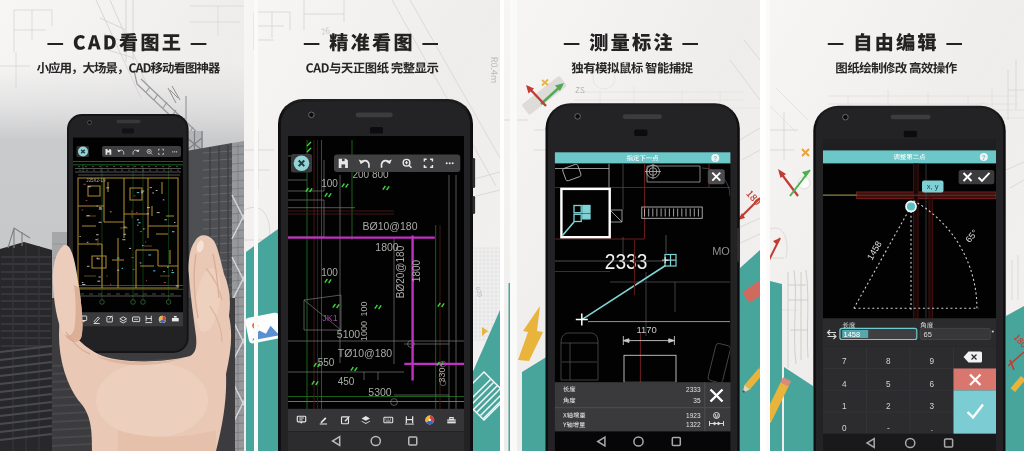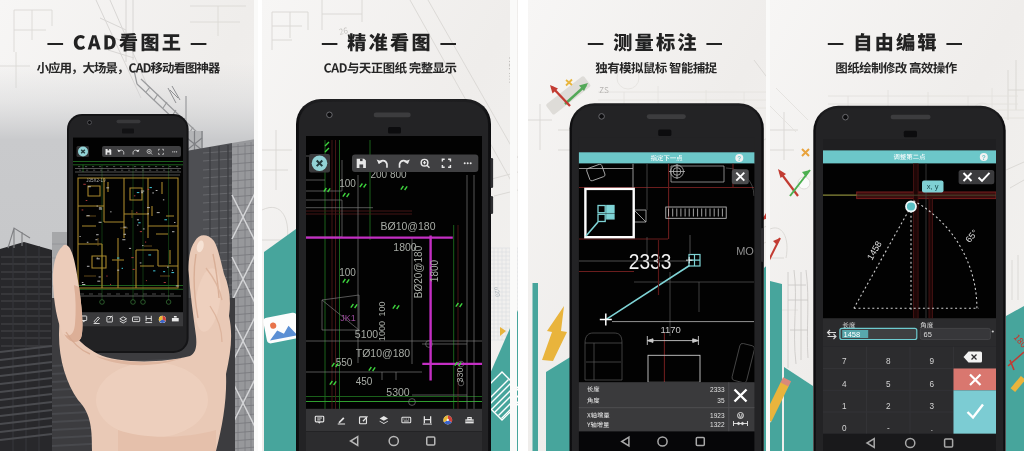--- a/index.html
+++ b/index.html
@@ -397,21 +397,21 @@
           <path d="M206,268 C214,278 220,290 222,300"></path>
           <path d="M210,306 C218,318 222,330 222,342"></path>
         </g>
         <path d="M118,430 C140,438 180,440 216,430 L216,451 L118,451 Z" fill="#e5c0ab"></path>
       </g>
 <path d="M47.4 45H63.1V42.9H47.4Z M80.5 49.8C82.4 49.8 84 49.1 85.2 47.7L83.4 45.5C82.7 46.2 81.8 46.8 80.7 46.8C78.7 46.8 77.4 45.2 77.4 42.3C77.4 39.5 78.9 37.9 80.7 37.9C81.7 37.9 82.5 38.3 83.2 39L85 36.8C84 35.8 82.5 34.9 80.7 34.9C77 34.9 73.8 37.7 73.8 42.4C73.8 47.3 76.9 49.8 80.5 49.8Z M87.7 49.5H91.2L92 46.2H96.2L97.1 49.5H100.7L96.2 35.2H92.1ZM92.7 43.6 93 42.4C93.3 40.9 93.7 39.3 94.1 37.8H94.2C94.5 39.2 94.9 40.9 95.3 42.4L95.6 43.6Z M104.4 49.5H108.7C112.9 49.5 115.7 47.3 115.7 42.3C115.7 37.3 112.9 35.2 108.5 35.2H104.4ZM107.8 46.7V37.9H108.3C110.6 37.9 112.2 38.9 112.2 42.3C112.2 45.7 110.6 46.7 108.3 46.7Z M126.4 45.9H132.6V46.4H126.4ZM126.4 44.2V43.6H132.6V44.2ZM126.4 48.1H132.6V48.7H126.4ZM134.5 33.1C131.2 33.6 125.8 33.8 121.1 33.8C121.3 34.3 121.5 35.2 121.6 35.8C123 35.8 124.5 35.8 126 35.8L125.8 36.3H121.2V38.4H125.1L124.9 38.9H119.9V41.1H123.8C122.7 42.8 121.2 44.3 119.3 45.3C119.8 45.8 120.6 46.9 121 47.5C122 46.9 122.9 46.2 123.7 45.4V51.4H126.4V50.7H132.6V51.4H135.4V41.6H126.7L127 41.1H137.1V38.9H128L128.2 38.4H136.1V36.3H128.8L129 35.7C131.6 35.6 134 35.4 136.1 35.1Z M141.6 33.8V51.3H144.3V50.7H155.5V51.3H158.3V33.8ZM145.4 47C147.4 47.2 149.9 47.7 151.8 48.3H144.3V43.1C144.6 43.6 144.8 44.1 145 44.5C145.8 44.3 146.7 44.1 147.5 43.8L147 44.5C148.7 44.8 150.8 45.5 151.9 46.1L153.1 44.4C152.1 44 150.5 43.5 149.1 43.2L150 42.7C151.5 43.4 153 43.9 154.6 44.3C154.8 43.9 155.2 43.3 155.5 42.9V48.3H153.6L154.5 46.8C152.4 46.1 149.2 45.4 146.6 45.2ZM144.3 39.3V36.3H147.8C147 37.4 145.6 38.5 144.3 39.3ZM144.3 39.7C144.8 40.1 145.5 40.7 145.8 41.1L146.6 40.5C146.9 40.8 147.3 41 147.6 41.3C146.5 41.6 145.4 42 144.3 42.2ZM149 36.3H155.5V42.1C154.5 41.9 153.4 41.6 152.4 41.3C153.7 40.4 154.7 39.4 155.5 38.3L153.9 37.4L153.6 37.5H149.8L150.3 36.7ZM149.9 40.3C149.4 40 149 39.7 148.6 39.5H151.3C150.9 39.7 150.4 40 149.9 40.3Z M162.6 47.8V50.5H180.2V47.8H172.8V43.4H178.4V40.7H172.8V36.9H179.2V34.2H163.5V36.9H169.9V40.7H164.4V43.4H169.9V47.8Z M190.7 45H206.4V42.9H190.7Z" fill="#222222"></path>
       <path d="M42.1 62.1V71.7C42.1 72 42 72.1 41.7 72.1C41.4 72.1 40.5 72.1 39.7 72.1C39.9 72.5 40.2 73.2 40.3 73.6C41.5 73.6 42.3 73.6 42.9 73.3C43.5 73.1 43.7 72.7 43.7 71.7V62.1ZM45 65.4C46 67.2 47 69.6 47.2 71.1L48.9 70.4C48.5 68.9 47.5 66.6 46.5 64.8ZM38.8 65C38.6 66.6 37.9 68.8 36.9 70C37.3 70.2 38 70.6 38.4 70.8C39.4 69.4 40.1 67.1 40.5 65.3Z M51.3 66.4C51.8 67.8 52.4 69.6 52.6 70.7L54 70.1C53.7 69 53.2 67.3 52.6 65.9ZM53.8 65.7C54.2 67 54.6 68.8 54.8 69.9L56.2 69.5C56 68.4 55.6 66.7 55.1 65.3ZM53.7 62.2C53.9 62.5 54.1 63 54.2 63.4H49.4V66.7C49.4 68.5 49.4 71.1 48.4 72.9C48.8 73 49.5 73.5 49.8 73.7C50.8 71.8 51 68.7 51 66.7V64.8H59.9V63.4H55.9C55.7 62.9 55.5 62.3 55.2 61.8ZM50.8 71.7V73.1H60V71.7H57C58.1 69.9 59 67.8 59.6 65.8L58 65.3C57.5 67.4 56.6 69.9 55.4 71.7Z M61.3 62.8V67.2C61.3 69 61.2 71.2 59.9 72.7C60.2 72.9 60.8 73.4 61 73.7C61.9 72.7 62.4 71.3 62.6 70H65.2V73.5H66.7V70H69.3V71.8C69.3 72.1 69.2 72.1 69 72.1C68.7 72.1 67.9 72.2 67.2 72.1C67.4 72.5 67.6 73.1 67.7 73.5C68.8 73.6 69.6 73.5 70.1 73.3C70.6 73.1 70.8 72.6 70.8 71.9V62.8ZM62.8 64.2H65.2V65.7H62.8ZM69.3 64.2V65.7H66.7V64.2ZM62.8 67H65.2V68.6H62.8C62.8 68.1 62.8 67.7 62.8 67.3ZM69.3 67V68.6H66.7V67Z M73.5 74.2C75 73.8 75.9 72.6 75.9 71.2C75.9 70.2 75.4 69.5 74.6 69.5C73.9 69.5 73.3 69.9 73.3 70.6C73.3 71.3 73.9 71.7 74.5 71.7L74.7 71.7C74.6 72.4 74 72.9 73.1 73.2Z M87.9 62C87.9 63 87.9 64.1 87.7 65.3H83.2V66.8H87.5C87 69 85.8 71 83 72.3C83.4 72.6 83.9 73.2 84.1 73.6C86.7 72.3 88.1 70.4 88.8 68.3C89.7 70.7 91.2 72.5 93.4 73.6C93.7 73.1 94.1 72.5 94.5 72.2C92.2 71.2 90.7 69.3 89.9 66.8H94.2V65.3H89.3C89.5 64.1 89.5 63 89.5 62Z M99.2 67.4C99.3 67.3 99.8 67.2 100.3 67.2H100.4C100 68.3 99.4 69.3 98.5 69.9L98.4 69.2L97.2 69.6V66.3H98.5V64.9H97.2V62.1H95.8V64.9H94.5V66.3H95.8V70.1C95.3 70.3 94.7 70.5 94.3 70.6L94.8 72.2C95.9 71.7 97.4 71.1 98.7 70.6L98.6 70.4C98.9 70.6 99.2 70.8 99.3 70.9C100.4 70.1 101.3 68.8 101.8 67.2H102.5C101.9 69.6 100.7 71.6 98.8 72.7C99.2 72.9 99.7 73.3 100 73.5C101.8 72.2 103.1 70 103.9 67.2H104.3C104.1 70.4 103.9 71.7 103.6 72C103.5 72.2 103.4 72.2 103.2 72.2C102.9 72.2 102.5 72.2 102 72.2C102.3 72.5 102.4 73.1 102.4 73.6C103 73.6 103.5 73.6 103.9 73.5C104.3 73.4 104.6 73.3 104.9 72.9C105.3 72.4 105.6 70.8 105.8 66.5C105.9 66.3 105.9 65.9 105.9 65.9H101.6C102.7 65.1 103.8 64.2 104.9 63.2L103.8 62.4L103.5 62.5H98.6V63.9H101.9C101.1 64.7 100.2 65.2 99.9 65.4C99.4 65.7 99 66 98.6 66.1C98.8 66.4 99.1 67.1 99.2 67.4Z M108.8 64.6H114.4V65.2H108.8ZM108.8 63.3H114.4V63.8H108.8ZM109.1 69.2H114.2V69.9H109.1ZM113 71.9C114 72.3 115.5 73 116.1 73.5L117.2 72.5C116.4 72.1 115 71.5 113.9 71.1ZM108.8 71.1C108.1 71.6 106.9 72.1 105.8 72.4C106.1 72.6 106.7 73.2 106.9 73.5C108 73 109.3 72.3 110.2 71.6ZM110.6 66.3 110.9 66.6H106.1V67.8H117.1V66.6H112.4C112.4 66.4 112.2 66.3 112.1 66.1H115.9V62.3H107.4V66.1H111.2ZM107.7 68.2V71H110.9V72.3C110.9 72.4 110.9 72.5 110.7 72.5C110.5 72.5 109.9 72.5 109.4 72.5C109.5 72.8 109.7 73.2 109.8 73.6C110.7 73.6 111.3 73.6 111.8 73.4C112.3 73.3 112.4 73 112.4 72.3V71H115.7V68.2Z M119.3 74.2C120.9 73.8 121.8 72.6 121.8 71.2C121.8 70.2 121.3 69.5 120.4 69.5C119.8 69.5 119.2 69.9 119.2 70.6C119.2 71.3 119.8 71.7 120.4 71.7L120.5 71.7C120.5 72.4 119.9 72.9 118.9 73.2Z M133.3 72.7C134.5 72.7 135.4 72.2 136.2 71.3L135.2 70.2C134.7 70.7 134.1 71.1 133.3 71.1C131.9 71.1 131 69.9 131 67.9C131 65.9 132 64.7 133.4 64.7C134.1 64.7 134.6 65 135.1 65.5L136 64.3C135.4 63.7 134.5 63.2 133.3 63.2C131 63.2 129.1 64.9 129.1 67.9C129.1 71 131 72.7 133.3 72.7Z M135.6 72.5H137.4L138.1 70.1H141L141.7 72.5H143.6L140.7 63.3H138.5ZM138.5 68.7 138.7 67.7C139 66.8 139.3 65.7 139.5 64.7H139.6C139.8 65.7 140.1 66.8 140.4 67.7L140.6 68.7Z M143.7 72.5H146.4C149.1 72.5 150.8 71 150.8 67.9C150.8 64.8 149.1 63.3 146.3 63.3H143.7ZM145.6 71V64.8H146.1C147.9 64.8 148.9 65.6 148.9 67.9C148.9 70.1 147.9 71 146.1 71Z M154.7 62C153.8 62.4 152.4 62.8 151.1 63C151.3 63.3 151.5 63.9 151.5 64.2L152.7 64V65.5H151V66.9H152.3C152 68.1 151.4 69.4 150.8 70.2C151 70.6 151.3 71.2 151.5 71.6C151.9 71 152.4 69.9 152.7 68.9V73.6H154.1V68.6C154.4 69.1 154.7 69.6 154.8 70L155.6 68.8C155.4 68.5 154.4 67.4 154.1 67.1V66.9H155.5V65.5H154.1V63.7C154.6 63.6 155.1 63.4 155.6 63.2ZM157.4 70.3C157.8 70.5 158.2 70.8 158.5 71.1C157.5 71.8 156.3 72.2 155.1 72.5C155.3 72.8 155.7 73.3 155.8 73.7C159 72.9 161.5 71.2 162.6 68L161.6 67.6L161.4 67.6H159.9C160.1 67.4 160.3 67.1 160.4 66.8L159.4 66.6C160.5 65.9 161.5 64.8 162.1 63.5L161.1 63L160.8 63.1H159.1C159.4 62.8 159.6 62.6 159.8 62.3L158.3 62C157.7 62.8 156.6 63.8 155.1 64.5C155.4 64.7 155.9 65.2 156.1 65.5C156.8 65.2 157.4 64.8 157.9 64.3H160C159.7 64.7 159.3 65 158.9 65.3C158.6 65.1 158.2 64.9 157.9 64.7L156.8 65.4C157.1 65.6 157.4 65.8 157.7 66.1C157 66.4 156.1 66.7 155.3 66.9C155.5 67.2 155.9 67.7 156 68.1C156.9 67.8 157.8 67.5 158.6 67C158 68 156.9 69 155.3 69.6C155.6 69.9 156 70.4 156.2 70.7C157.3 70.2 158.1 69.5 158.8 68.9H160.7C160.4 69.4 160 69.8 159.6 70.3C159.2 70 158.9 69.8 158.5 69.6Z M163 62.9V64.2H167.9V62.9ZM163.1 72.3 163.1 72.2V72.3C163.5 72 164 71.9 167.1 71L167.3 71.6L168.4 71.3C168.2 71.7 167.9 72.1 167.5 72.5C167.9 72.7 168.4 73.2 168.6 73.6C170.4 71.8 170.9 69.2 171.1 66.1H172.3C172.2 70 172.1 71.5 171.8 71.8C171.7 72 171.6 72 171.4 72C171.1 72 170.6 72 170 72C170.2 72.4 170.4 73 170.4 73.4C171.1 73.5 171.7 73.5 172.1 73.4C172.5 73.3 172.8 73.2 173.1 72.8C173.6 72.2 173.7 70.4 173.8 65.3C173.8 65.1 173.8 64.7 173.8 64.7H171.1L171.1 62.2H169.7L169.7 64.7H168.3V66.1H169.6C169.5 68.1 169.3 69.8 168.5 71.1C168.3 70.3 167.8 69 167.4 67.9L166.2 68.3C166.4 68.7 166.6 69.3 166.7 69.8L164.6 70.3C165 69.3 165.4 68.2 165.7 67.2H168.1V65.8H162.6V67.2H164.1C163.9 68.5 163.4 69.7 163.3 70.1C163.1 70.6 162.9 70.9 162.7 70.9C162.8 71.3 163.1 72 163.1 72.3Z M178 70H182.5V70.6H178ZM178 69.1V68.6H182.5V69.1ZM178 71.5H182.5V72.1H178ZM183.6 62C181.5 62.4 177.9 62.5 174.9 62.5C175 62.8 175.1 63.3 175.2 63.6C176.1 63.6 177.2 63.6 178.2 63.6L178.1 64.1H175V65.2H177.7L177.4 65.8H174.2V66.9H176.8C176.1 68.1 175.1 69.2 173.8 69.9C174.1 70.1 174.5 70.7 174.7 71C175.4 70.6 176.1 70.1 176.6 69.5V73.6H178V73.2H182.5V73.6H184V67.5H178.2L178.5 66.9H185.2V65.8H179.1L179.3 65.2H184.5V64.1H179.7L179.8 63.5C181.5 63.4 183.2 63.3 184.5 63.1Z M185.8 62.4V73.6H187.3V73.2H195V73.6H196.5V62.4ZM188.3 70.8C189.9 71 192 71.4 193.2 71.9H187.3V68.2C187.5 68.5 187.7 68.9 187.8 69.2C188.5 69 189.2 68.8 189.9 68.5L189.4 69.2C190.4 69.4 191.7 69.8 192.5 70.2L193.1 69.3C192.4 69 191.2 68.6 190.2 68.4C190.6 68.2 190.9 68.1 191.2 67.9C192.2 68.4 193.2 68.8 194.3 69C194.5 68.7 194.7 68.4 195 68.1V71.9H193.4L194 70.9C192.7 70.4 190.6 70 188.9 69.8ZM190 63.8C189.4 64.7 188.3 65.6 187.3 66.1C187.6 66.3 188.1 66.8 188.3 67C188.5 66.9 188.8 66.7 189.1 66.5C189.3 66.7 189.6 66.9 189.9 67.2C189.1 67.5 188.2 67.8 187.3 67.9V63.8ZM190.1 63.8H195V67.9C194.1 67.7 193.3 67.5 192.5 67.2C193.3 66.6 194 65.9 194.6 65.2L193.7 64.7L193.5 64.7H190.8C190.9 64.5 191.1 64.3 191.2 64.2ZM191.2 66.6C190.7 66.4 190.3 66.1 190 65.8H192.4C192 66.1 191.6 66.4 191.2 66.6Z M202.9 67.6H204V68.8H202.9ZM202.9 66.3V65.1H204V66.3ZM206.6 67.6V68.8H205.5V67.6ZM206.6 66.3H205.5V65.1H206.6ZM204 62V63.7H201.6V70.7H202.9V70.1H204V73.6H205.5V70.1H206.6V70.5H208V63.7H205.5V62ZM198.1 62.6C198.4 63 198.8 63.6 199 64H196.9V65.4H199.6C198.9 66.7 197.8 67.9 196.6 68.6C196.8 68.9 197.1 69.7 197.2 70.1C197.6 69.8 198 69.5 198.5 69V73.6H199.8V68.7C200.2 69.2 200.5 69.6 200.7 70L201.5 68.7C201.3 68.5 200.5 67.6 200 67.2C200.5 66.4 201 65.5 201.3 64.6L200.6 64L200.4 64H199.4L200.3 63.5C200.1 63.1 199.6 62.4 199.3 61.9Z M210.7 63.7H212.1V64.8H210.7ZM215.9 63.7H217.4V64.8H215.9ZM215.4 66.5C215.8 66.7 216.3 66.9 216.7 67.2H213.9C214.1 66.8 214.3 66.5 214.4 66.2L213.5 66V62.5H209.4V66.1H212.9C212.7 66.4 212.5 66.8 212.2 67.2H208.5V68.4H210.9C210.2 69 209.3 69.5 208.1 69.9C208.4 70.2 208.8 70.8 208.9 71.1L209.4 70.9V73.6H210.7V73.3H212.1V73.5H213.5V69.7H211.5C212 69.3 212.5 68.9 212.9 68.4H215C215.4 68.9 215.8 69.3 216.3 69.7H214.6V73.6H216V73.3H217.4V73.5H218.9V71L219.2 71.2C219.4 70.8 219.8 70.2 220.1 70C218.9 69.7 217.7 69.1 216.8 68.4H219.7V67.2H217.6L218 66.8C217.7 66.5 217.3 66.3 216.8 66.1H218.9V62.5H214.6V66.1H215.9ZM210.7 72V71H212.1V72ZM216 72V71H217.4V72Z" fill="#262626"></path>
 </svg>
   </div>
 
-<div class="panel" style="left:262px">
+<div class="panel" style="left:244px">
 <svg width="256" height="451" viewBox="0 0 256 451">
 
 <rect x="0" y="0" width="256" height="451" fill="url(#paperg)"></rect>
 <g stroke="#d9d7d4" stroke-width="0.9" fill="none">
         <path d="M148,0 L252,186 M166,0 L256,158"></path>
         <path d="M10,12 H46 M10,26 H40 M10,12 V50 M28,12 V38 M46,12 V30 M10,40 H30"></path>
         <path d="M60,0 V30 M60,14 H100 M100,0 V22"></path>
         <path d="M0,150 H30 M14,130 V190 M0,170 H26"></path>
         <path d="M0,210 C20,200 30,220 24,248 M0,240 H20"></path>
         <path d="M226,180 L256,172 M232,196 L256,190"></path>
@@ -622,21 +622,21 @@
         <circle cx="131.75" cy="441" r="4.6"></circle>
         <rect x="164.75" y="437" width="8" height="8" rx="1"></rect>
       </g>
       <rect x="228.5" y="158" width="2.6" height="30" rx="1.3" fill="#2e2e31"></rect>
       <rect x="228.5" y="196" width="2.6" height="18" rx="1.3" fill="#2e2e31"></rect>
 <path d="M59.8 45H75.4V42.9H59.8Z M96.7 33.1V34.4H93.1V34.6L91 34.1C90.9 35 90.7 36 90.5 37V33.2H88.1V36.8C87.9 35.9 87.7 35 87.4 34.3L85.6 34.7C86.1 36.1 86.4 38 86.4 39.2L88.1 38.7V39.5H85.8V42.1H87.7C87.1 43.6 86.3 45.4 85.4 46.5C85.8 47.3 86.4 48.5 86.6 49.4C87.2 48.6 87.6 47.6 88.1 46.5V51.2H90.5V45.4C90.9 46.1 91.2 46.9 91.4 47.4L93.2 45.3C92.8 44.8 91.1 42.6 90.6 42.1L90.5 42.2V42.1H92.2V39.5H90.5V38.7L91.8 39.1C92.2 37.9 92.7 36.2 93.1 34.6V36.3H96.7V36.9H93.6V38.7H96.7V39.3H92.6V41.2H103.8V39.3H99.3V38.7H102.9V36.9H99.3V36.3H103.3V34.4H99.3V33.1ZM100.2 43.7V44.4H96.1V43.7ZM93.5 41.8V51.4H96.1V48.5H100.2V48.9C100.2 49.1 100.1 49.2 99.8 49.2C99.6 49.2 98.8 49.2 98.2 49.1C98.5 49.7 98.8 50.7 98.9 51.3C100.1 51.3 101.1 51.3 101.8 51C102.6 50.6 102.8 50 102.8 48.9V41.8ZM96.1 46.1H100.2V46.8H96.1Z M107.4 36.1C108.6 36.9 110.1 38.1 110.8 38.9L112.6 36.7C111.9 35.9 110.3 34.8 109.1 34.1ZM107 48.2 109.3 50.1C110.5 48.3 111.6 46.4 112.6 44.6L110.6 42.7C109.4 44.8 108 46.9 107 48.2ZM118.8 42.8V44.2H116.5V42.8ZM115.4 33.1C114.5 35.8 112.8 38.5 111 40.2C111.6 40.7 112.6 41.9 113 42.5C113.3 42.2 113.6 41.9 113.8 41.5V51.3H116.5V50.6H125.3V48H121.5V46.6H124.4V44.2H121.5V42.8H124.4V40.4H121.5V39.2H125V36.7H122C122.5 35.8 122.9 34.9 123.3 33.9L120.4 33.2C120.1 34.3 119.7 35.6 119.3 36.7H116.9C117.4 35.8 117.8 34.8 118.2 33.9ZM118.8 40.4H116.5V39.2H118.8ZM118.8 46.6V48H116.5V46.6Z M135.5 45.9H141.6V46.4H135.5ZM135.5 44.2V43.6H141.6V44.2ZM135.5 48.1H141.6V48.7H135.5ZM143.6 33.1C140.2 33.6 134.9 33.8 130.1 33.8C130.4 34.3 130.6 35.2 130.6 35.8C132.1 35.8 133.5 35.8 135 35.8L134.9 36.3H130.3V38.4H134.2L134 38.9H129V41.1H132.8C131.7 42.8 130.3 44.3 128.3 45.3C128.9 45.8 129.7 46.9 130.1 47.5C131.1 46.9 132 46.2 132.8 45.4V51.4H135.5V50.7H141.6V51.4H144.4V41.6H135.8L136 41.1H146.2V38.9H137L137.2 38.4H145.2V36.3H137.9L138.1 35.7C140.6 35.6 143.1 35.4 145.2 35.1Z M150.7 33.8V51.3H153.3V50.7H164.6V51.3H167.4V33.8ZM154.4 47C156.5 47.2 159 47.7 160.9 48.3H153.3V43.1C153.6 43.6 153.9 44.1 154 44.5C154.9 44.3 155.8 44.1 156.6 43.8L156.1 44.5C157.7 44.8 159.8 45.5 161 46.1L162.1 44.4C161.1 44 159.6 43.5 158.2 43.2L159.1 42.7C160.5 43.4 162.1 43.9 163.7 44.3C163.9 43.9 164.2 43.3 164.6 42.9V48.3H162.6L163.5 46.8C161.5 46.1 158.3 45.4 155.7 45.2ZM153.3 39.3V36.3H156.9C156 37.4 154.7 38.5 153.3 39.3ZM153.3 39.7C153.8 40.1 154.5 40.7 154.9 41.1L155.7 40.5C156 40.8 156.3 41 156.6 41.3C155.6 41.6 154.5 42 153.3 42.2ZM158.1 36.3H164.6V42.1C163.5 41.9 162.5 41.6 161.5 41.3C162.7 40.4 163.8 39.4 164.6 38.3L163 37.4L162.6 37.5H158.8L159.4 36.7ZM159 40.3C158.5 40 158.1 39.7 157.7 39.5H160.3C159.9 39.7 159.5 40 159 40.3Z M178.4 45H194V42.9H178.4Z" fill="#222222"></path>
       <path d="M66.4 72.7C67.6 72.7 68.6 72.2 69.3 71.3L68.4 70.2C67.9 70.7 67.3 71.1 66.5 71.1C65 71.1 64.1 69.9 64.1 67.9C64.1 65.9 65.1 64.7 66.5 64.7C67.2 64.7 67.7 65 68.2 65.5L69.2 64.3C68.6 63.7 67.7 63.2 66.5 63.2C64.2 63.2 62.2 64.9 62.2 67.9C62.2 71 64.1 72.7 66.4 72.7Z M69.1 72.5H71L71.6 70.1H74.6L75.3 72.5H77.2L74.2 63.3H72.1ZM72 68.7 72.3 67.7C72.6 66.8 72.8 65.7 73.1 64.7H73.1C73.4 65.7 73.7 66.8 73.9 67.7L74.2 68.7Z M77.8 72.5H80.4C83.1 72.5 84.8 71 84.8 67.9C84.8 64.8 83.1 63.3 80.3 63.3H77.8ZM79.6 71V64.8H80.2C81.9 64.8 83 65.6 83 67.9C83 70.1 81.9 71 80.2 71Z M85.6 69.3V70.7H93.4V69.3ZM88.1 62.2C87.8 64 87.3 66.5 86.9 67.9L88.2 68H88.5H94.7C94.5 70.3 94.2 71.6 93.8 71.9C93.6 72 93.4 72 93.1 72C92.7 72 91.6 72 90.7 71.9C91 72.4 91.2 73 91.2 73.4C92.1 73.5 93 73.5 93.6 73.4C94.2 73.4 94.6 73.3 95 72.8C95.6 72.2 96 70.8 96.3 67.2C96.3 67 96.3 66.6 96.3 66.6H88.8L89.1 64.9H96V63.5H89.4L89.6 62.3Z M97.7 66.5V68.1H101.9C101.4 69.6 100.1 71.3 97.3 72.3C97.6 72.6 98 73.2 98.2 73.5C101 72.5 102.4 70.9 103.1 69.3C104.2 71.3 105.7 72.8 108 73.5C108.2 73.1 108.7 72.5 109.1 72.1C106.6 71.5 105 70.1 104.2 68.1H108.5V66.5H103.8C103.8 66.2 103.8 65.9 103.8 65.6V64.3H108V62.8H98.2V64.3H102.2V65.6C102.2 65.9 102.2 66.2 102.2 66.5Z M110.9 66.2V71.7H109.4V73.1H120.7V71.7H116.2V68.4H119.7V67H116.2V64.2H120.3V62.8H109.8V64.2H114.6V71.7H112.4V66.2Z M121.6 62.4V73.6H123V73.2H130.7V73.6H132.2V62.4ZM124 70.8C125.7 71 127.7 71.4 129 71.9H123V68.2C123.2 68.5 123.5 68.9 123.6 69.2C124.2 69 124.9 68.8 125.6 68.5L125.1 69.2C126.2 69.4 127.5 69.8 128.2 70.2L128.8 69.3C128.1 69 127 68.6 126 68.4C126.3 68.2 126.7 68.1 127 67.9C127.9 68.4 129 68.8 130.1 69C130.2 68.7 130.5 68.4 130.7 68.1V71.9H129.1L129.7 70.9C128.5 70.4 126.4 70 124.7 69.8ZM125.7 63.8C125.1 64.7 124.1 65.6 123.1 66.1C123.4 66.3 123.8 66.8 124.1 67C124.3 66.9 124.6 66.7 124.8 66.5C125.1 66.7 125.4 66.9 125.7 67.2C124.9 67.5 123.9 67.8 123 67.9V63.8ZM125.9 63.8H130.7V67.9C129.9 67.7 129 67.5 128.2 67.2C129.1 66.6 129.8 65.9 130.3 65.2L129.5 64.7L129.3 64.7H126.5C126.7 64.5 126.8 64.3 127 64.2ZM126.9 66.6C126.5 66.4 126.1 66.1 125.8 65.8H128.1C127.8 66.1 127.4 66.4 126.9 66.6Z M133.1 71.7 133.3 73.1C134.5 72.8 136.1 72.4 137.6 72L137.5 70.7C135.9 71.1 134.2 71.5 133.1 71.7ZM133.4 67.4C133.6 67.3 133.9 67.2 135.1 67.1C134.7 67.7 134.3 68.1 134.1 68.3C133.7 68.8 133.4 69.1 133.1 69.1C133.2 69.5 133.4 70.1 133.5 70.3V70.4L133.5 70.4C133.9 70.2 134.4 70.1 137.7 69.4C137.6 69.1 137.6 68.6 137.7 68.2L135.5 68.6C136.3 67.6 137.1 66.4 137.8 65.3L136.6 64.5C136.4 65 136.2 65.4 135.9 65.8L134.8 65.9C135.5 64.9 136.2 63.7 136.7 62.5L135.3 61.9C134.9 63.3 134 64.9 133.7 65.3C133.4 65.7 133.2 66 132.9 66C133.1 66.4 133.3 67.1 133.4 67.4ZM138.1 73.7C138.4 73.5 138.9 73.3 141.3 72.4C141.3 72.1 141.2 71.5 141.2 71.1L139.4 71.7V68.1H141.1C141.3 71.1 141.8 73.5 143.2 73.5C144.1 73.5 144.6 73 144.8 70.9C144.4 70.8 143.9 70.4 143.6 70.1C143.6 71.4 143.5 72 143.3 72C142.9 72 142.6 70.4 142.5 68.1H144.5V66.7H142.5C142.4 65.8 142.4 64.8 142.4 63.7C143.1 63.6 143.8 63.5 144.4 63.3L143.3 62.1C142 62.5 139.9 62.9 138 63.2V71.5C138 72.1 137.7 72.4 137.5 72.6C137.7 72.8 138 73.4 138.1 73.7ZM141 66.7H139.4V64.3L141 64C141 64.9 141 65.8 141 66.7Z M149.8 65.6V66.9H156.2V65.6ZM147.5 67.8V69.3H150.6C150.4 71 150.1 71.9 147.3 72.4C147.5 72.6 147.9 73.2 148 73.6C151.3 73 151.9 71.6 152.1 69.3H153.8V71.6C153.8 73 154.1 73.4 155.5 73.4C155.8 73.4 156.8 73.4 157.1 73.4C158.3 73.4 158.7 73 158.8 71.1C158.4 71 157.8 70.8 157.5 70.6C157.4 71.9 157.4 72.1 157 72.1C156.7 72.1 155.9 72.1 155.8 72.1C155.3 72.1 155.3 72 155.3 71.6V69.3H158.6V67.8ZM151.8 62.3C152 62.6 152.1 62.9 152.3 63.2H147.7V66.3H149.2V64.7H156.8V66.3H158.3V63.2H154C153.9 62.8 153.6 62.2 153.4 61.8Z M161.1 70.2V72.1H159.3V73.3H170.6V72.1H165.6V71.5H168.8V70.4H165.6V69.7H169.8V68.5H160V69.7H164.2V72.1H162.5V70.2ZM166.5 62C166.2 63.1 165.6 64 164.9 64.7V64H162.9V63.6H165.1V62.5H162.9V62H161.6V62.5H159.4V63.6H161.6V64H159.7V66.4H161.1C160.6 66.9 159.8 67.3 159.1 67.6C159.4 67.8 159.8 68.2 160 68.5C160.5 68.2 161.1 67.8 161.6 67.3V68.3H162.9V67C163.4 67.3 164 67.7 164.3 68L164.9 67.2C164.6 66.9 164.2 66.6 163.7 66.4H164.9V65.1C165.2 65.4 165.5 65.8 165.7 66C165.9 65.8 166 65.6 166.2 65.4C166.4 65.7 166.7 66.1 166.9 66.5C166.4 66.9 165.7 67.2 164.8 67.5C165.1 67.7 165.5 68.3 165.6 68.5C166.5 68.2 167.2 67.8 167.8 67.4C168.4 67.9 169.2 68.3 170 68.6C170.2 68.2 170.5 67.7 170.8 67.4C170 67.2 169.3 66.9 168.7 66.4C169.2 65.9 169.5 65.2 169.7 64.4H170.6V63.2H167.4C167.6 62.9 167.7 62.6 167.8 62.3ZM160.8 64.9H161.6V65.5H160.8ZM162.9 64.9H163.7V65.5H162.9ZM162.9 66.4H163.3L162.9 66.8ZM168.3 64.4C168.2 64.9 168 65.2 167.8 65.6C167.4 65.2 167.2 64.8 167 64.4Z M174.1 65.6H179.5V66.4H174.1ZM174.1 63.7H179.5V64.5H174.1ZM172.6 62.5V67.6H181.1V62.5ZM180.6 68.2C180.3 68.9 179.7 70 179.2 70.6L180.3 71.1C180.8 70.5 181.4 69.6 181.9 68.7ZM171.9 68.7C172.3 69.5 172.9 70.6 173.1 71.2L174.3 70.6C174 70 173.5 69 173.1 68.3ZM177.5 68V71.6H176.1V68H174.7V71.6H171V73.1H182.7V71.6H178.9V68Z M185 68.1C184.5 69.4 183.7 70.8 182.8 71.6C183.2 71.8 183.9 72.2 184.2 72.5C185.1 71.5 186 70 186.6 68.5ZM190.9 68.7C191.7 69.9 192.5 71.5 192.8 72.5L194.3 71.8C194 70.8 193.1 69.2 192.3 68.1ZM184.3 62.8V64.2H193.1V62.8ZM183.2 65.8V67.2H188V71.8C188 72 187.9 72.1 187.7 72.1C187.4 72.1 186.5 72.1 185.8 72C186.1 72.5 186.3 73.2 186.4 73.6C187.4 73.6 188.3 73.6 188.8 73.4C189.4 73.1 189.6 72.7 189.6 71.9V67.2H194.3V65.8Z" fill="#262626"></path>
 </svg>
   </div>
 
-<div class="panel" style="left:528px">
+<div class="panel" style="left:504px">
 <svg width="256" height="451" viewBox="0 0 256 451">
 
 <rect x="0" y="0" width="256" height="451" fill="url(#paperg)"></rect>
 <g stroke="#d9d7d4" stroke-width="0.9" fill="none">
         <path d="M30,130 H70 M50,110 V170 M30,150 H64 M226,60 L256,100 M240,40 L256,60"></path>
         <path d="M0,120 H24 M12,104 V150 M236,140 L256,128 M238,160 L256,150"></path>
         <path d="M230,230 L256,218 M234,244 L256,234"></path>
       </g>
       <g stroke="#e5e3e0" stroke-width="0.9" fill="none">
         <path d="M70,92 H240 M70,100 H240 M96,92 V130 M130,86 V116 M178,90 V126 M216,92 V134"></path>

